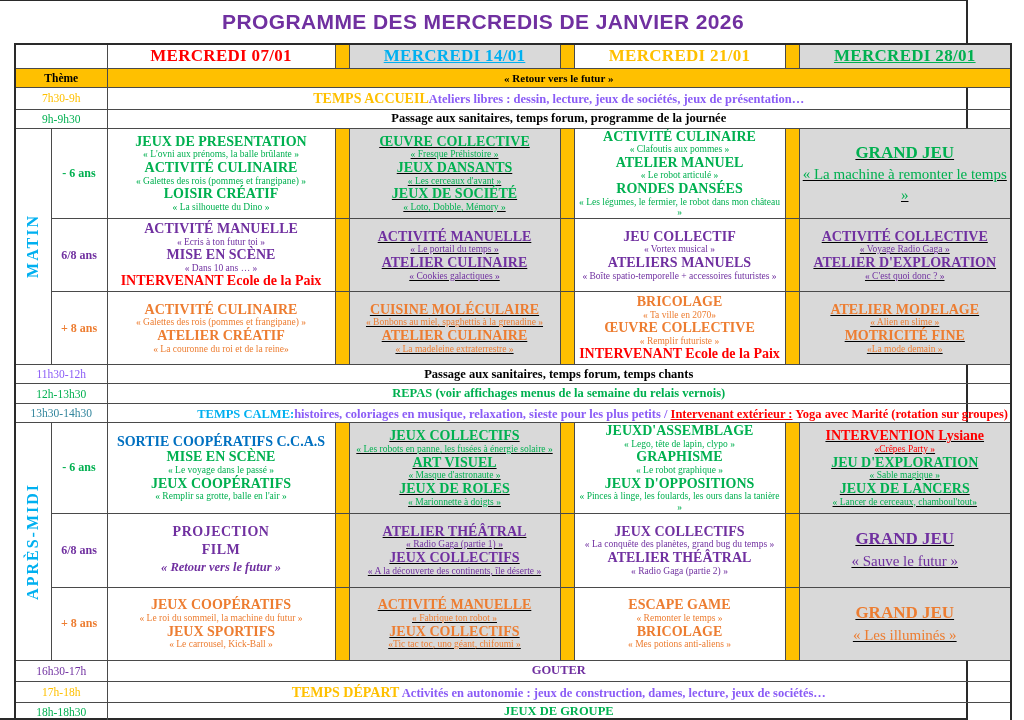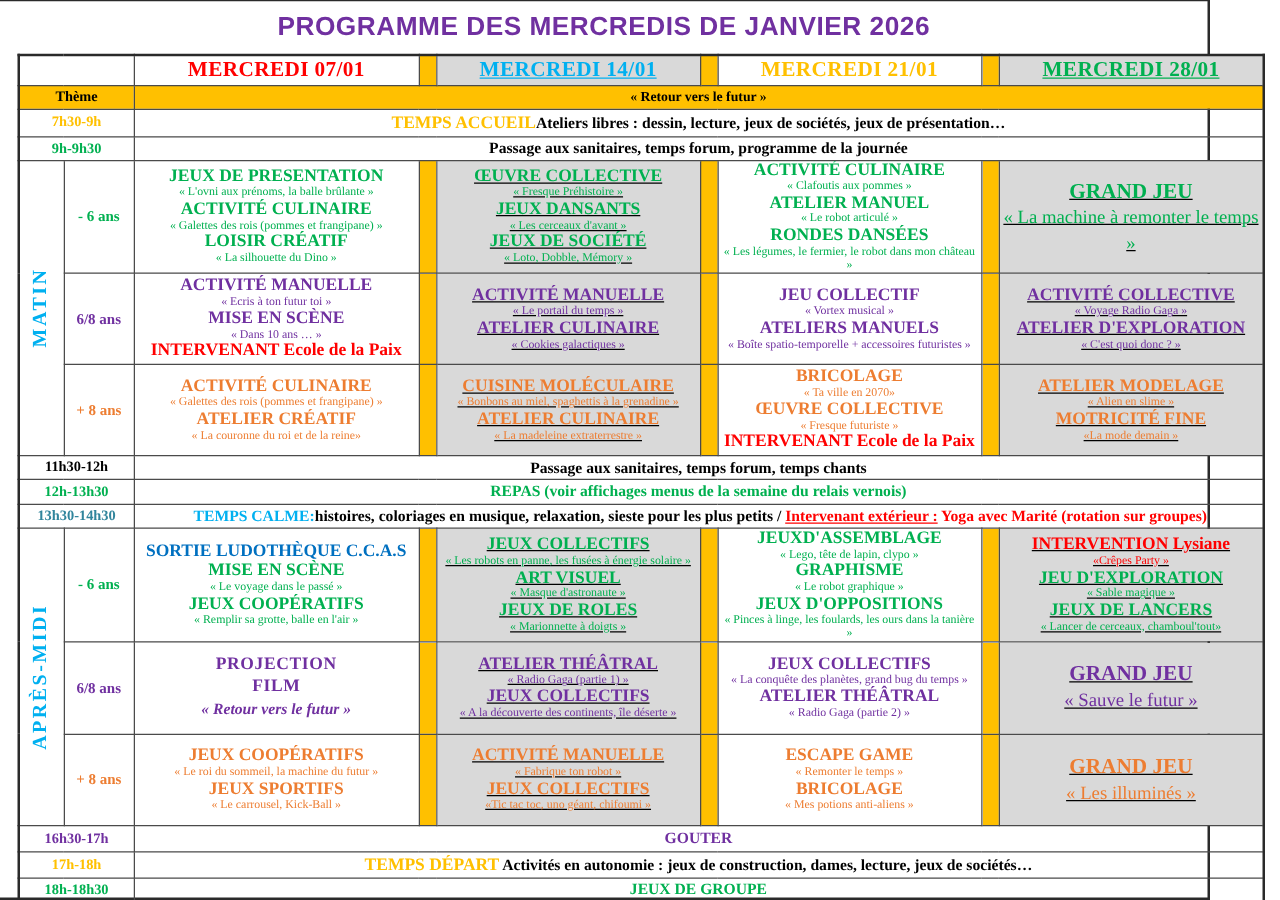--- a/index.html
+++ b/index.html
@@ -19,52 +19,52 @@
   table { border-collapse:collapse; table-layout:fixed; margin-left:14px; width:996px; border:2px solid #2a2a2a; }
   td { border:1px solid #4a4a4a; padding:0 2px; text-align:center; vertical-align:middle; overflow:hidden; }
   
   .r-head{height:24px}.r-theme{height:19px}.r-accueil{height:22px}.r-sanit1{height:19px}
   .r-m6{height:82px}.r-m68{height:73px}.r-m8{height:73px}
   .r-sanit2{height:19px}.r-repas{height:20px}.r-calme{height:19px}
   .r-a6{height:81px}.r-a68{height:74px}.r-a8{height:73px}
   .r-gouter{height:21px}.r-depart{height:21px}.r-groupe{height:20px}
   
   .c-gold{color:#FFC000}.c-green{color:#00B050}.c-purple{color:#7030A0}.c-orange{color:#ED7D31}
-  .c-red{color:#FF0000}.c-cyan{color:#00B0F0}.c-teal{color:#31859C}.c-black{color:#000000}
+  .c-red{color:#FF0000}.c-cyan{color:#00B0F0}.c-teal{color:#31859C}.c-black{color:#8b5cf6}
   .g{color:#00B050}.p{color:#7030A0}.o{color:#ED7D31}.r{color:#FF0000}.bl{color:#0070C0}
   .sep{background:#FFC000; padding:0;}
   .gray{background:#D9D9D9;text-decoration:underline;}
   .gold-bg{background:#FFC000;}
   
   .day{font-weight:bold; font-size:17px; letter-spacing:0.3px;}
   .d-red{color:#FF0000}.d-cyan{color:#00B0F0}.d-gold{color:#FFC000}.d-green{color:#00B050}
   .theme-label{font-weight:bold; font-size:11.5px; color:#000;}
   .theme-value{font-weight:bold; font-size:11px; color:#000;}
   
-  .time{font-weight:bold; font-size:11.5px;}
+  .time{font-weight:normal; font-size:11.5px;}
   .age{font-weight:bold; font-size:12px;}
   .section-cell{padding:0;}
   .vertical{
     writing-mode:vertical-rl; transform:rotate(180deg); margin:0 auto;
     color:#00B0F0; font-weight:bold; font-size:16px; letter-spacing:2px; white-space:nowrap;
   }
   
   .act{line-height:1.12;}
   .ln.h{font-weight:bold; font-size:14px;}
   .ln.q{font-size:9.5px;}
   .ln.lg{font-weight:bold; font-size:17px; line-height:1.35;}
   .ln.lgq{font-size:15px; line-height:1.35;}
   .ln.md{font-weight:bold; font-size:14px; letter-spacing:0.5px; line-height:1.3;}
   .ln.mdq{font-weight:bold; font-style:italic; font-size:12.5px; line-height:1.4;}
   
   .fw{font-weight:bold; font-size:12.5px;}
   .fwcell .sg{font-weight:bold; font-size:12.5px;}
   .sg.fs14{font-size:14px;}
   .sg.u{text-decoration:underline;}
-  .left{text-align:center; padding-left:5px;margin-top:32px;}
+  .left{text-align:right; padding-left:5px;margin-top:32px;}
   .footnote{
     text-align:center; font-style:italic; font-size:10.5px; margin-top:4px; width:1010px;
   }
 </style>
 </head>
 <body>
 
 <div class="page">
   <div class="title">PROGRAMME DES MERCREDIS DE JANVIER 2026</div>
 
@@ -189,21 +189,21 @@
             <div class="ln h o">CUISINE MOLÉCULAIRE</div>
             <div class="ln q o">« Bonbons au miel, spaghettis à la grenadine »</div>
             <div class="ln h o">ATELIER CULINAIRE</div>
             <div class="ln q o">« La madeleine extraterrestre »</div>
           </td>
       <td class="sep"></td>
       <td class="act">
             <div class="ln h o">BRICOLAGE</div>
             <div class="ln q o">« Ta ville en 2070»</div>
             <div class="ln h o">ŒUVRE COLLECTIVE</div>
-            <div class="ln q o">« Fresque futuriste »</div>
+            <div class="ln q o">« Remplir futuriste »</div>
             <div class="ln h r">INTERVENANT Ecole de la Paix</div>
           </td>
       <td class="sep"></td>
       <td class="act gray">
             <div class="ln h o">ATELIER MODELAGE</div>
             <div class="ln q o">« Alien en slime »</div>
             <div class="ln h o">MOTRICITÉ FINE</div>
             <div class="ln q o">«La mode demain »</div>
           </td>
     </tr>
@@ -220,21 +220,21 @@
       <td colspan="2" class="time c-teal">13h30-14h30</td>
       <td colspan="7" class="fwcell left"><span class="sg c-cyan">TEMPS CALME:</span><span class="sg c-black">histoires, coloriages en musique, relaxation, sieste pour les plus petits / </span><span class="sg c-red u">Intervenant extérieur :</span><span class="sg c-red"> Yoga avec Marité (rotation sur groupes)</span></td>
     </tr>
 
     <tr class="r-a6">
       <td rowspan="3" class="section-cell">
             <div class="vertical">APRÈS-MIDI</div>
           </td>
       <td class="age c-green">- 6 ans</td>
       <td class="act">
-            <div class="ln h bl">SORTIE LUDOTHÈQUE C.C.A.S</div>
+            <div class="ln h bl">SORTIE COOPÉRATIFS C.C.A.S</div>
             <div class="ln h g">MISE EN SCÈNE</div>
             <div class="ln q g">« Le voyage dans le passé »</div>
             <div class="ln h g">JEUX COOPÉRATIFS</div>
             <div class="ln q g">« Remplir sa grotte, balle en l'air »</div>
           </td>
       <td class="sep"></td>
       <td class="act gray">
             <div class="ln h g">JEUX COLLECTIFS</div>
             <div class="ln q g">« Les robots en panne, les fusées à énergie solaire »</div>
             <div class="ln h g">ART VISUEL</div>

